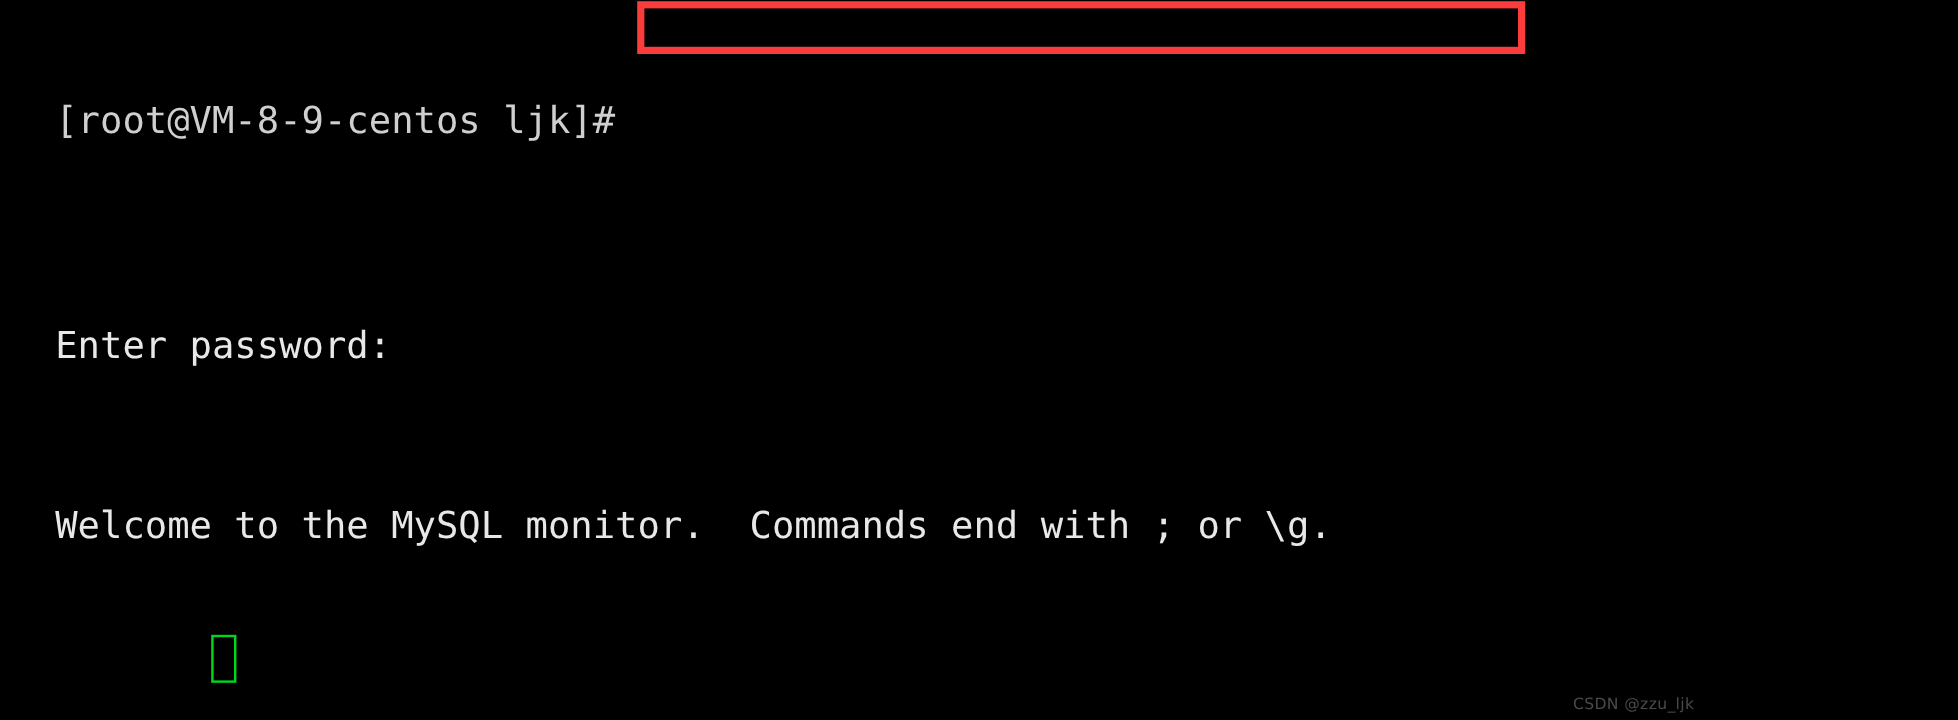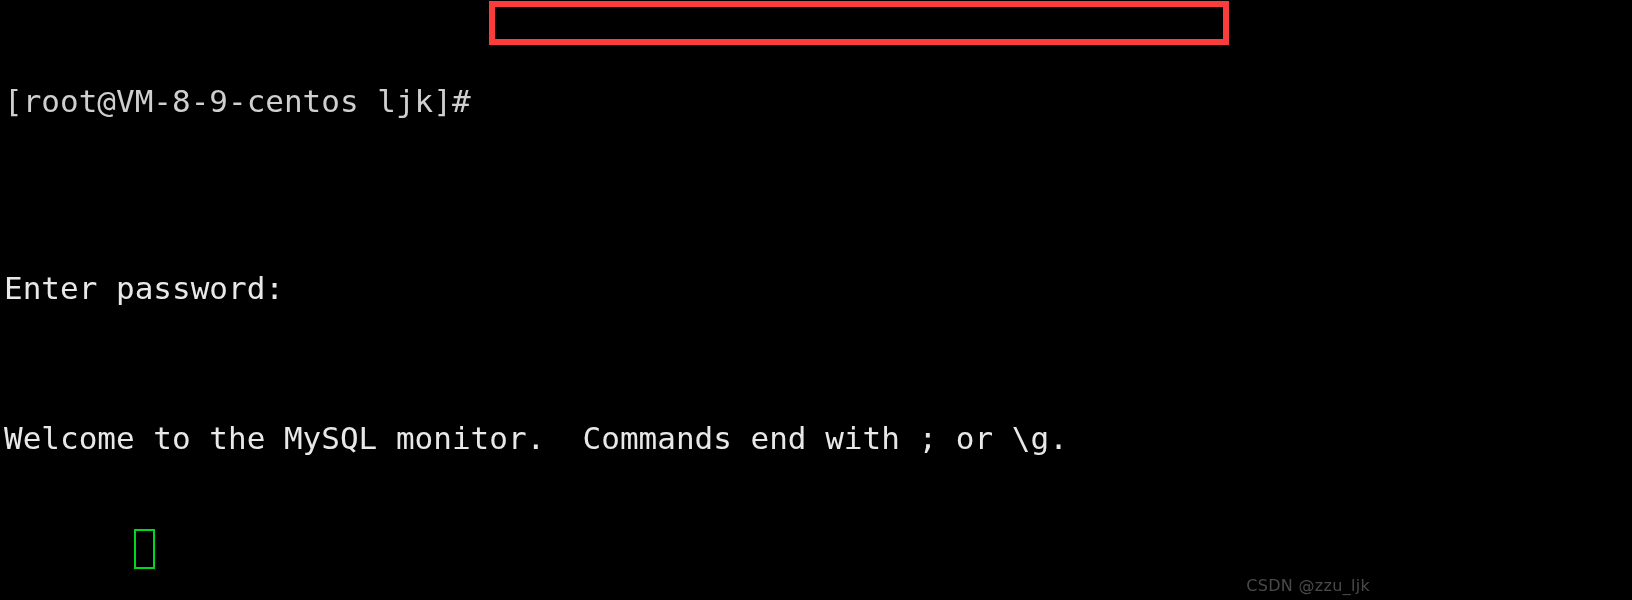--- a/index.html
+++ b/index.html
@@ -14,20 +14,21 @@
     overflow: hidden;
     font-family: "DejaVu Sans Mono", "Liberation Mono", monospace;
   }
 
   #terminal {
     position: relative;
     width: 1380px;
     height: 600px;
     background: #000000;
     overflow: hidden;
+    margin-left: 42px;
   }
 
   .screen {
     position: absolute;
     left: 0;
     top: -29px;              
     width: 1632px;
     padding: 0 4px;
     box-sizing: border-box;
     font-size: 31px;
@@ -73,21 +74,21 @@
     box-sizing: border-box;
     background: transparent;
     z-index: 4;
   }
 
   #watermark {
     position: absolute;
     right: 10px;
     bottom: 5px;
     font-family: "DejaVu Sans", "Liberation Sans", sans-serif;
-    font-size: 16px;
+    font-size: 13px;
     color: #4a4a4a;
     letter-spacing: 0.3px;
     z-index: 6;
     white-space: pre;
   }
 </style>
 </head>
 <body>
 
 <div id="terminal">

